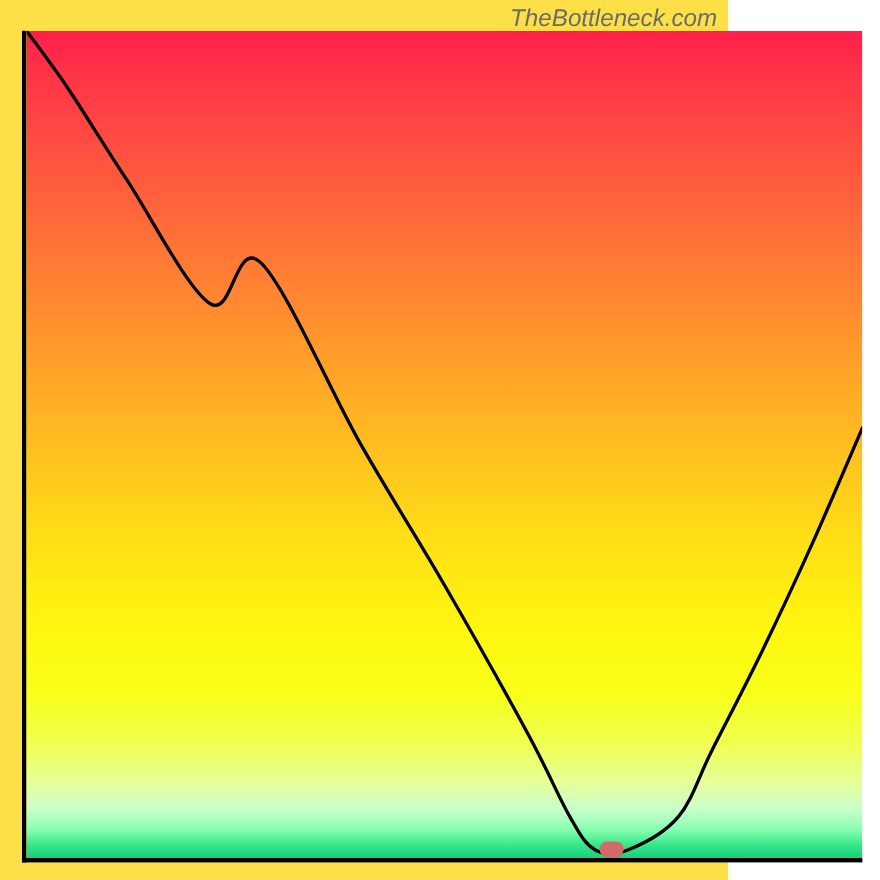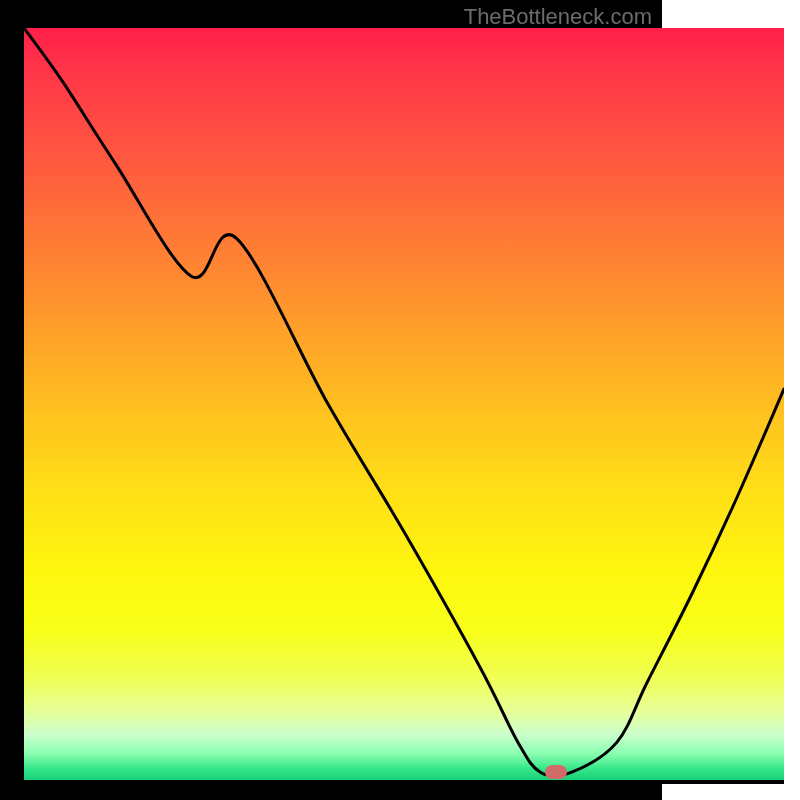--- a/index.html
+++ b/index.html
@@ -5,21 +5,22 @@
   body {
     margin: 0;
     padding: 0;
     background: #ffffff;
     font-family: Arial, sans-serif;
   }
   .chart-container {
     width: 662px;
     height: 800px;
     position: relative;
-    background: #000000;
+    background: #fde047;
+    font-style: italic;
   }
   .watermark {
     position: absolute;
     top: 4px;
     right: 10px;
     color: #6b6b6b;
     font-size: 22px;
     font-weight: 500;
     z-index: 10;
   }

